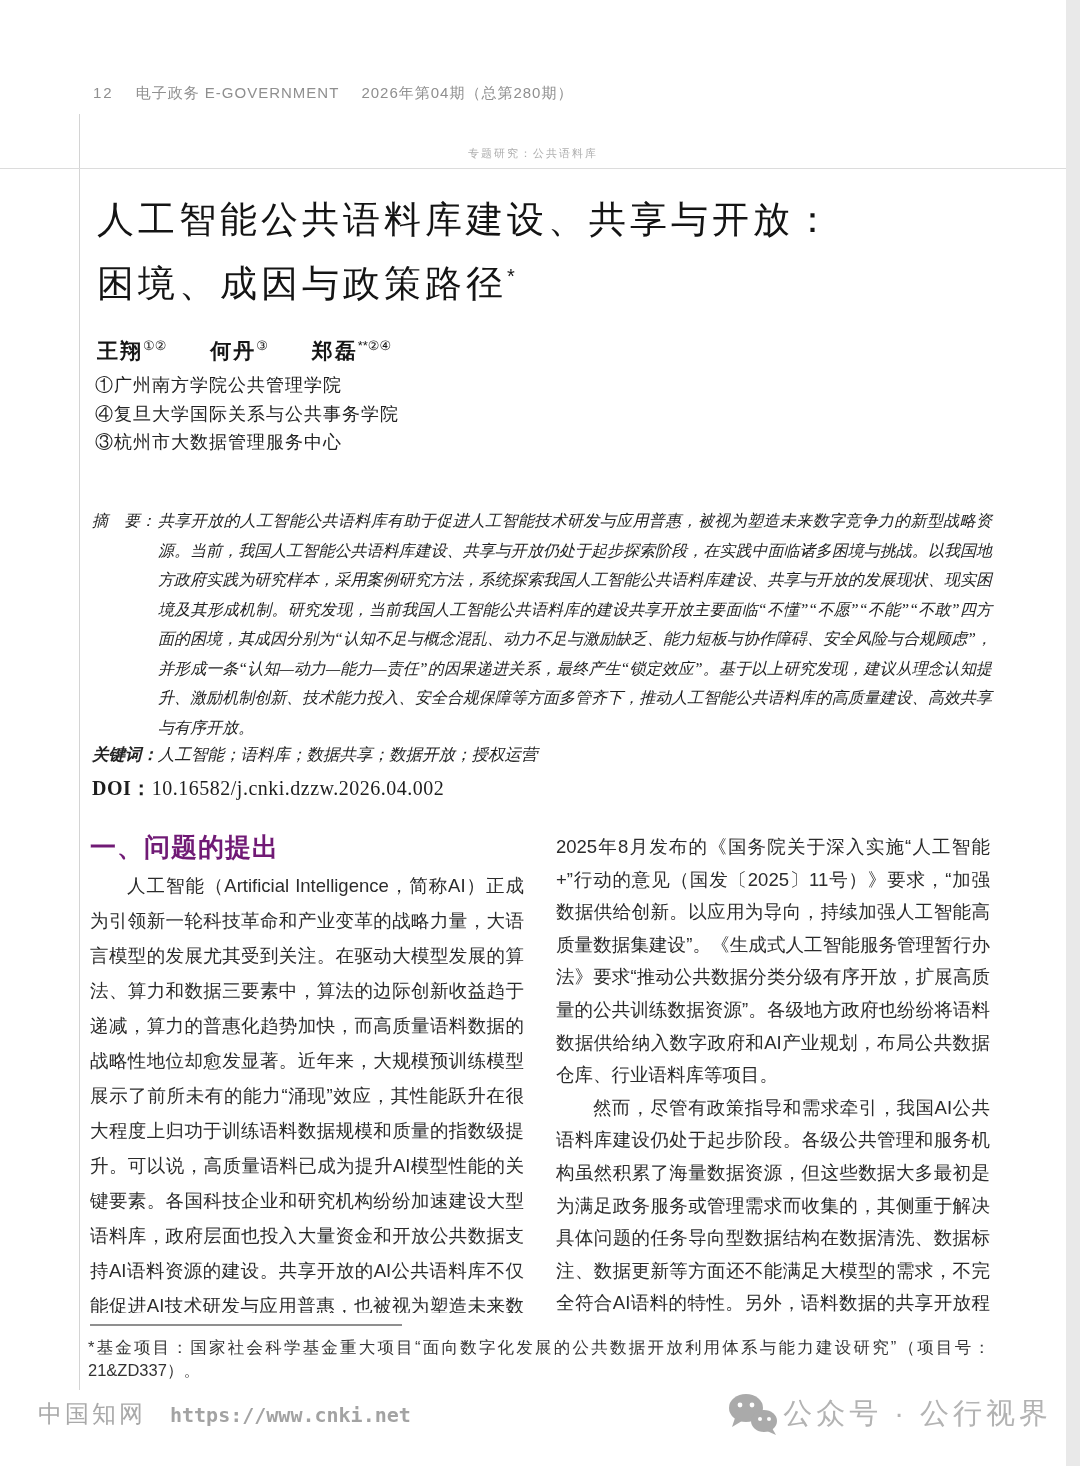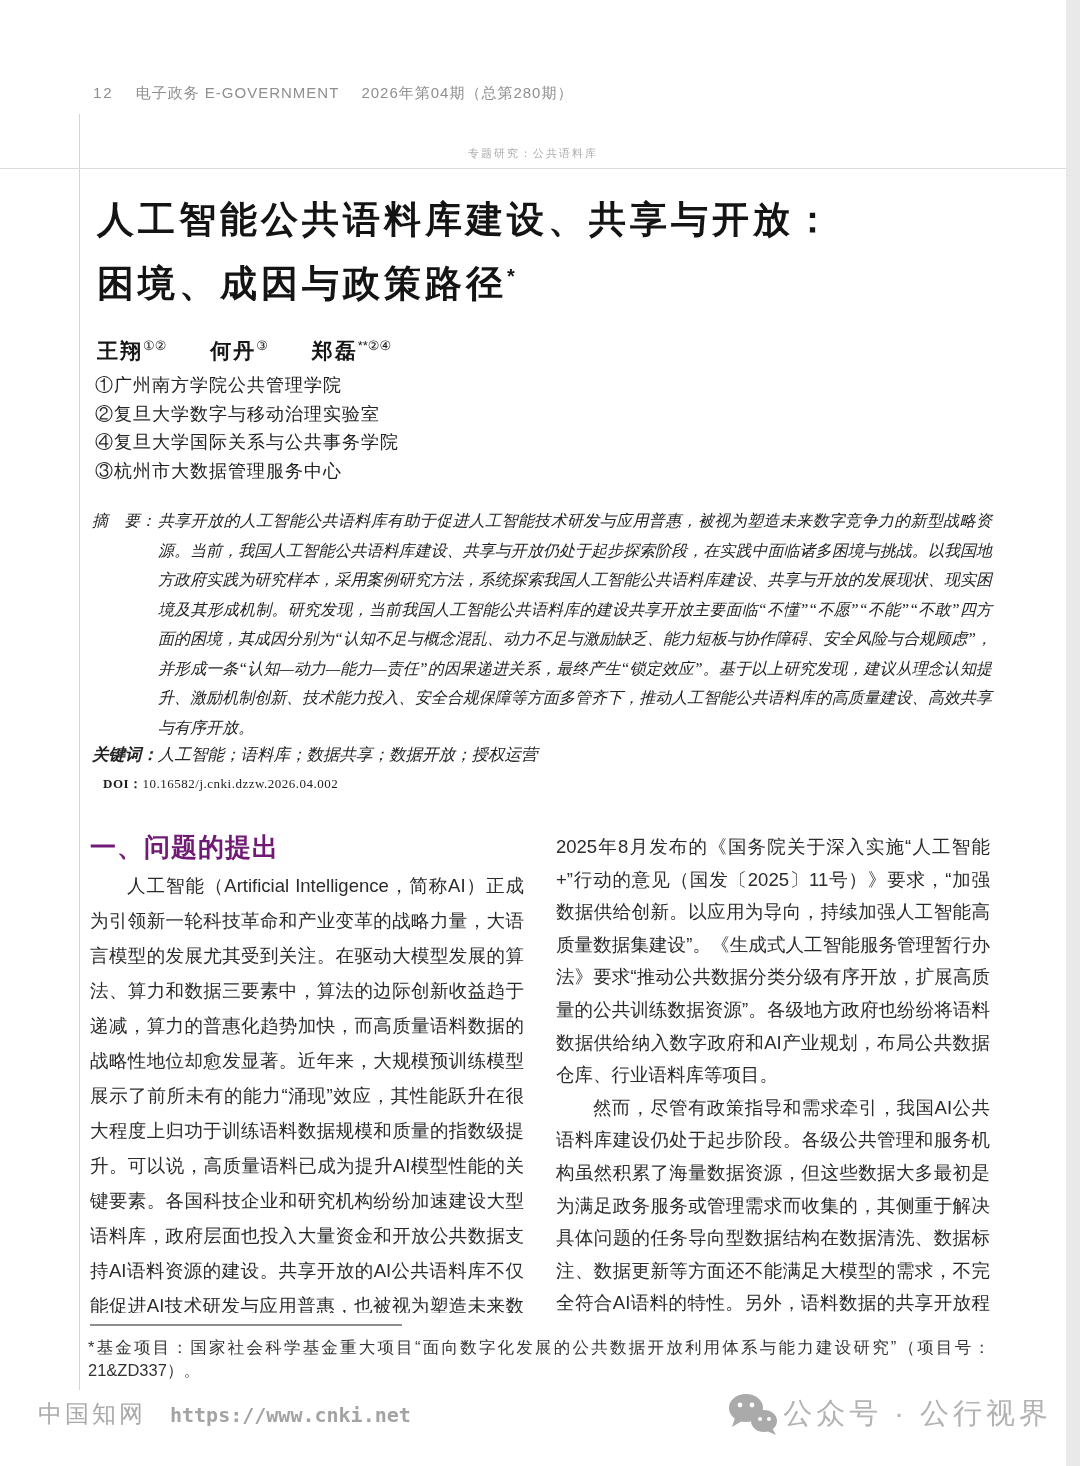--- a/index.html
+++ b/index.html
@@ -25,21 +25,21 @@
   .section-label{
     position:absolute;top:146px;left:0;width:100%;
     text-align:center;font-size:11px;color:#aeaeae;letter-spacing:2px;
   }
   .header-divider{
     position:absolute;top:168px;left:0;width:1080px;height:1px;background:#dcdcdc;
   }
   
   .article-title{
     position:absolute;top:192px;left:97px;width:900px;
-    font-size:37px;font-weight:bold;color:#141414;
+    font-size:37px;font-weight:normal;color:#141414;
     letter-spacing:4px;line-height:56px;
   }
   .article-title sup{font-size:20px;letter-spacing:0;}
   
   .authors{
     position:absolute;top:337px;left:97px;
     font-size:21px;font-weight:bold;color:#161616;letter-spacing:2px;
   }
   .author{margin-right:36px;}
   .author sup{font-size:13px;font-weight:normal;letter-spacing:0;}
@@ -56,22 +56,22 @@
   }
   .abstract-label{flex:0 0 66px;white-space:nowrap;}
   .abstract-text{flex:1;text-align:justify;}
   .keywords{
     position:absolute;top:744px;left:92px;width:900px;
     font-family:"Liberation Serif",serif;font-style:italic;
     font-size:16.5px;color:#232323;
   }
   .keywords .kw-label{font-weight:bold;}
   .doi-line{
-    position:absolute;top:775px;left:103px;
-    font-family:"Liberation Serif",serif;font-size:13px;color:#1d1d1d;letter-spacing:0.5px;
+    position:absolute;top:775px;left:92px;
+    font-family:"Liberation Serif",serif;font-size:20px;color:#1d1d1d;letter-spacing:0.5px;
   }
   .doi-line .doi-label{font-weight:bold;}
   
   .columns{position:absolute;top:831px;left:90px;width:900px;height:482px;overflow:hidden;}
   .col{position:absolute;top:0;width:434px;text-align:justify;color:#2b2b2b;}
   .col-left{left:0;font-size:18.5px;line-height:35px;}
   .col-right{left:466px;font-size:18.5px;line-height:32.6px;}
   .section-heading{
     font-size:26px;font-weight:bold;color:#701a75;
     letter-spacing:1px;margin:0 0 4px 0;line-height:33px;
@@ -135,21 +135,20 @@
   </div>
 
   <div class="authors">
     <span class="author"><span>王翔</span><sup>①②</sup></span>
     <span class="author"><span>何丹</span><sup>③</sup></span>
     <span class="author"><span>郑磊</span><sup>**②④</sup></span>
   </div>
 
   <div class="affiliations">
     <div>①广州南方学院公共管理学院</div>
-    <div>②复旦大学数字与移动治理实验室</div>
     <div>④复旦大学国际关系与公共事务学院</div>
     <div>③杭州市大数据管理服务中心</div>
   </div>
 
   <div class="abstract">
     <div class="abstract-label">摘　要：</div>
     <div class="abstract-text">共享开放的人工智能公共语料库有助于促进人工智能技术研发与应用普惠，被视为塑造未来数字竞争力的新型战略资源。当前，我国人工智能公共语料库建设、共享与开放仍处于起步探索阶段，在实践中面临诸多困境与挑战。以我国地方政府实践为研究样本，采用案例研究方法，系统探索我国人工智能公共语料库建设、共享与开放的发展现状、现实困境及其形成机制。研究发现，当前我国人工智能公共语料库的建设共享开放主要面临“不懂”“不愿”“不能”“不敢”四方面的困境，其成因分别为“认知不足与概念混乱、动力不足与激励缺乏、能力短板与协作障碍、安全风险与合规顾虑”，并形成一条“认知—动力—能力—责任”的因果递进关系，最终产生“锁定效应”。基于以上研究发现，建议从理念认知提升、激励机制创新、技术能力投入、安全合规保障等方面多管齐下，推动人工智能公共语料库的高质量建设、高效共享与有序开放。</div>
   </div>
 
   <div class="keywords">

